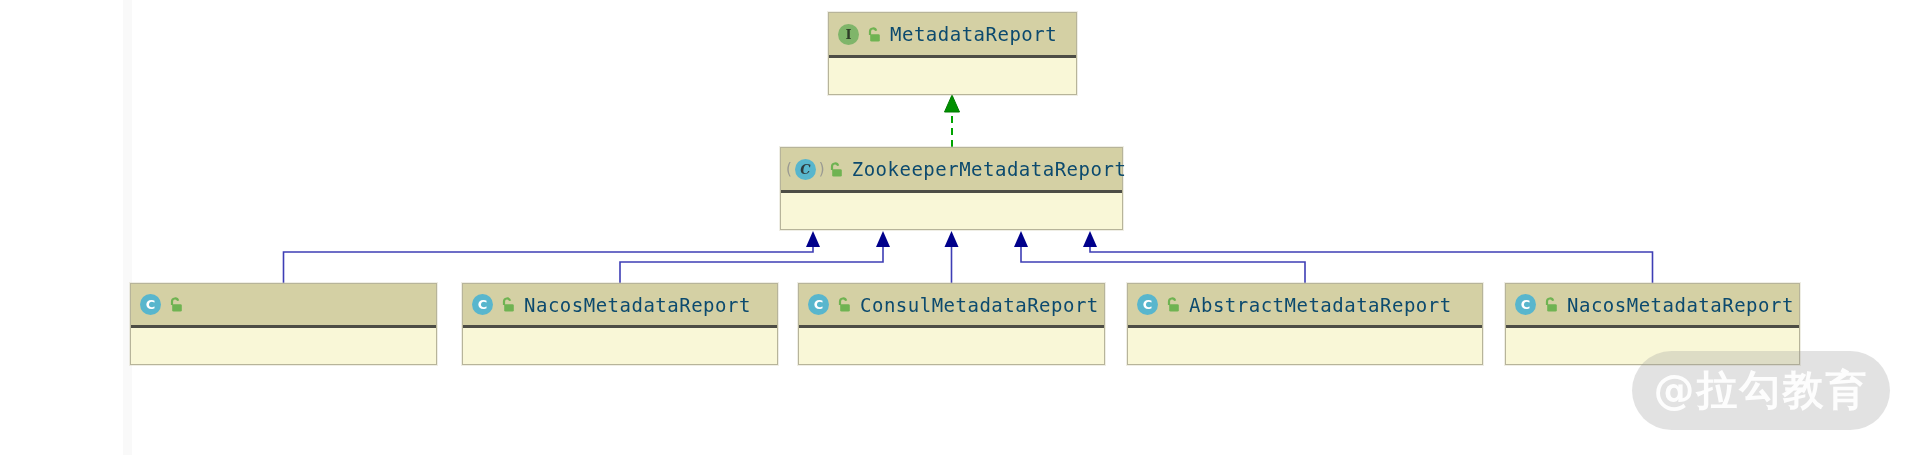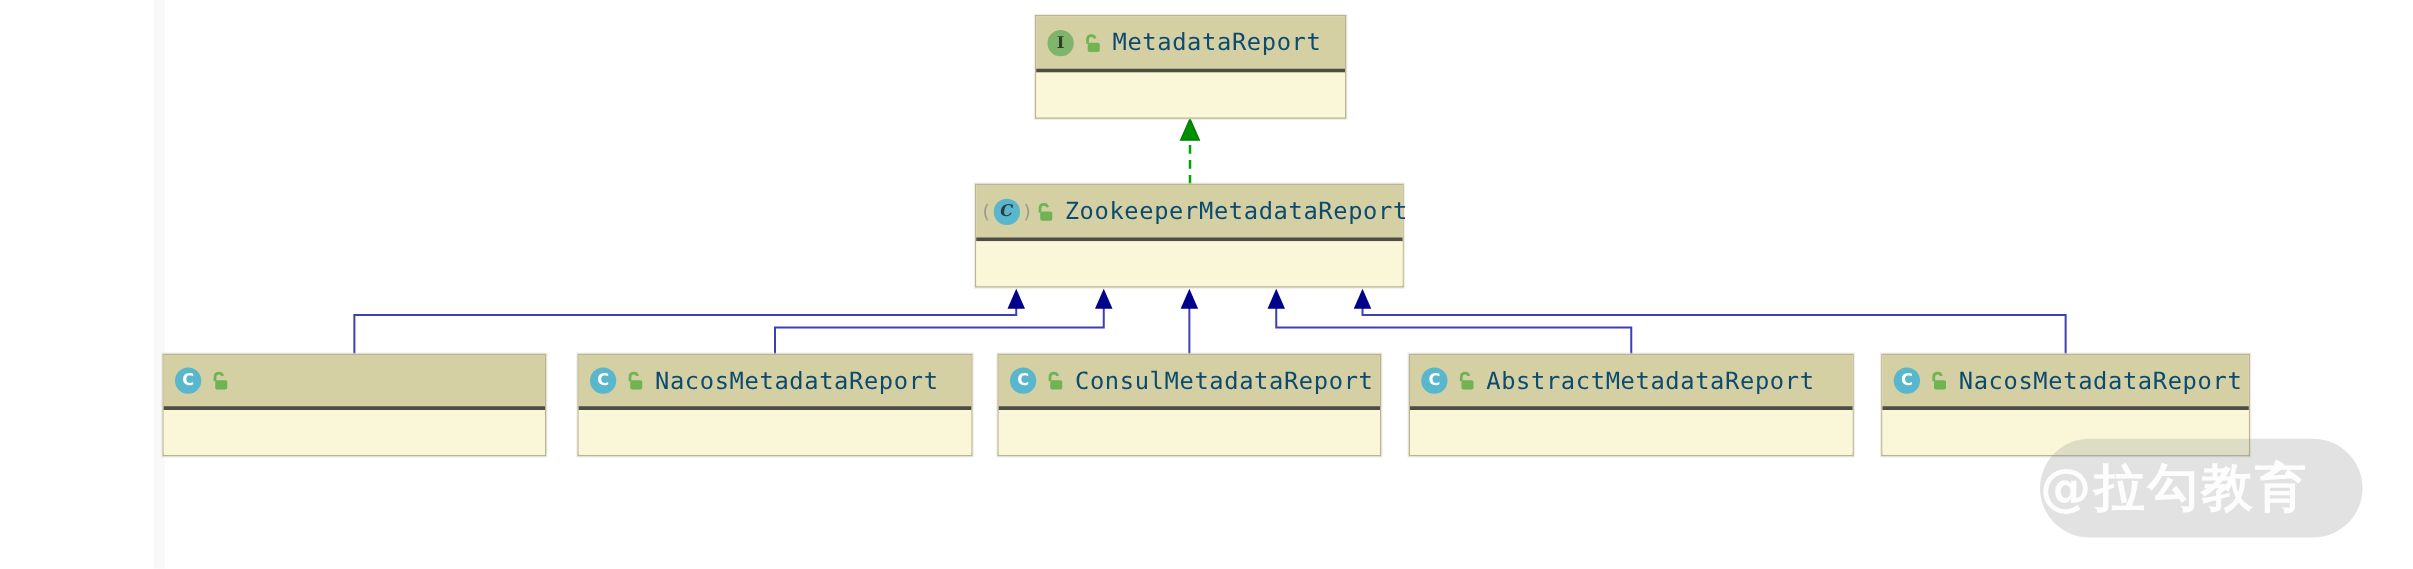--- a/index.html
+++ b/index.html
@@ -35,21 +35,21 @@
     font-family:"DejaVu Serif","Liberation Serif",serif;
   }
   .badge.iface{background:#7fb56a;color:#2e3d28;}
   .badge.cls{background:#58b6cd;color:#ffffff;font-family:"DejaVu Sans","Liberation Sans",sans-serif;}
   .badge.abs{background:#58b6cd;color:#2f3b3e;font-style:italic;}
   .paren{color:#9a9a92;font-size:15px;flex:0 0 auto;margin:0 -4px;font-family:"DejaVu Sans","Liberation Sans",sans-serif;}
   .lock{flex:0 0 auto;width:17px;height:17px;}
   .watermark{
     position:absolute;left:1632px;top:351px;width:258px;height:79px;z-index:3;
     background:rgba(150,150,150,.28);border-radius:40px;
-    display:flex;align-items:center;justify-content:flex-start;
+    display:flex;align-items:center;justify-content:center;
     font-family:"DejaVu Sans","Liberation Sans",sans-serif;
     font-size:41px;font-weight:bold;color:rgba(255,255,255,.93);
     letter-spacing:2px;
   }
   
   .n-metadata        {left:828px; top:12px;  width:249px; height:83px;}
   .n-abstract        {left:780px; top:147px; width:343px; height:83px;}
   .n-nacos           {left:130px; top:283px; width:307px; height:82px;}
   .n-consul          {left:462px; top:283px; width:316px; height:82px;}
   .n-redis           {left:798px; top:283px; width:307px; height:82px;}

